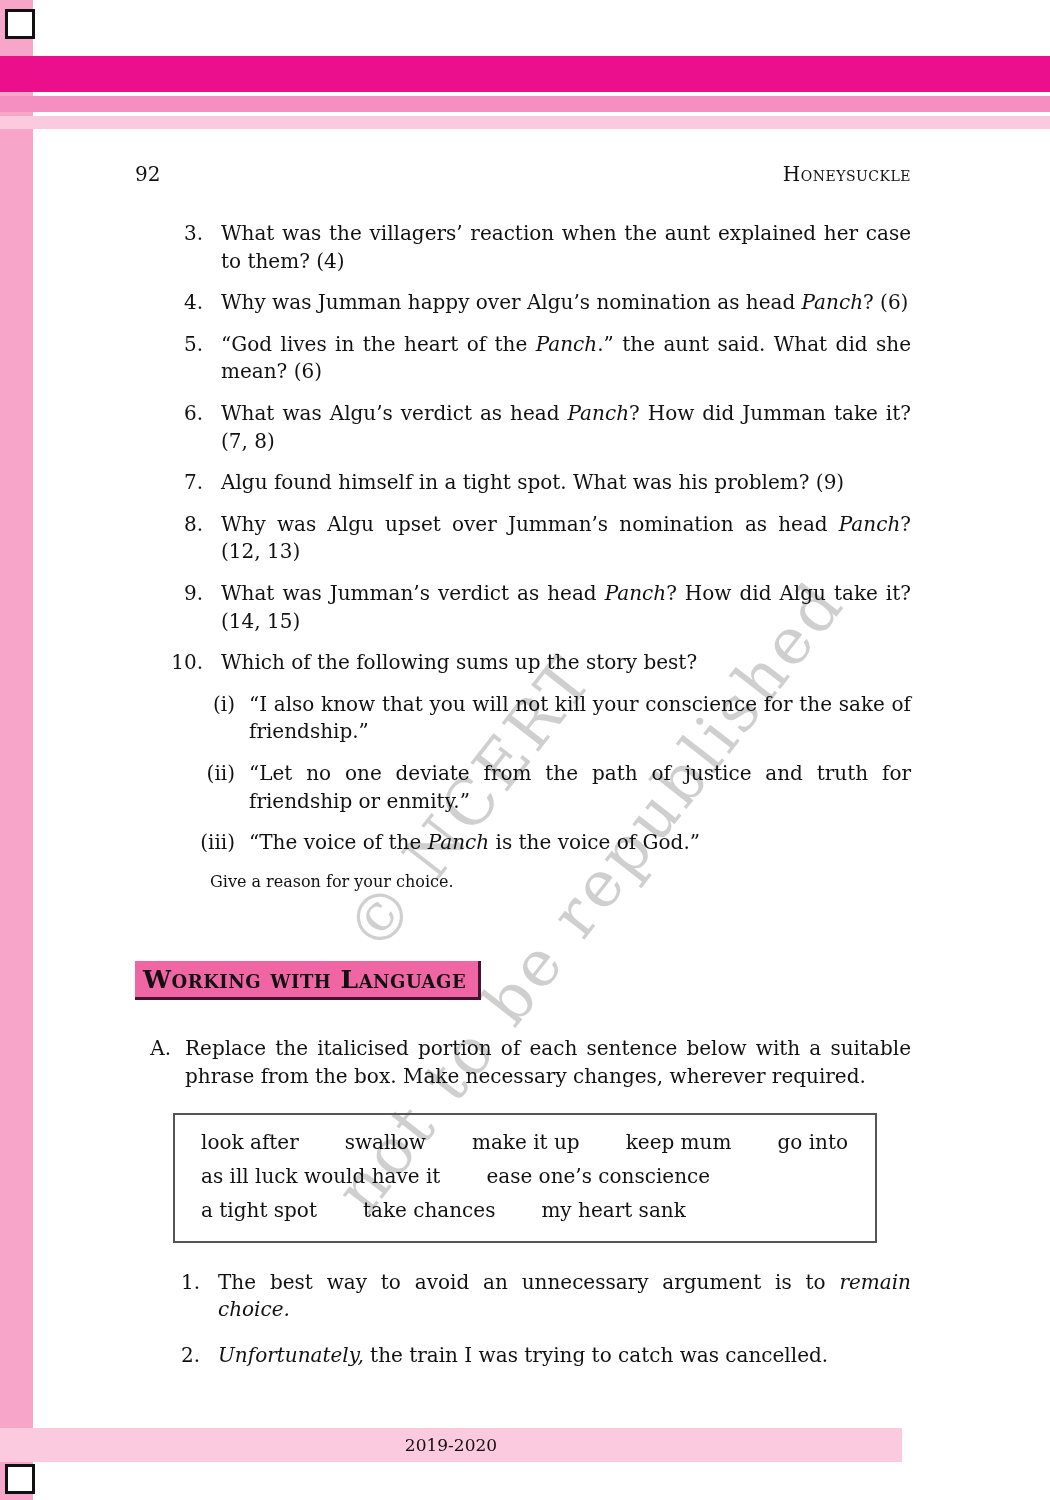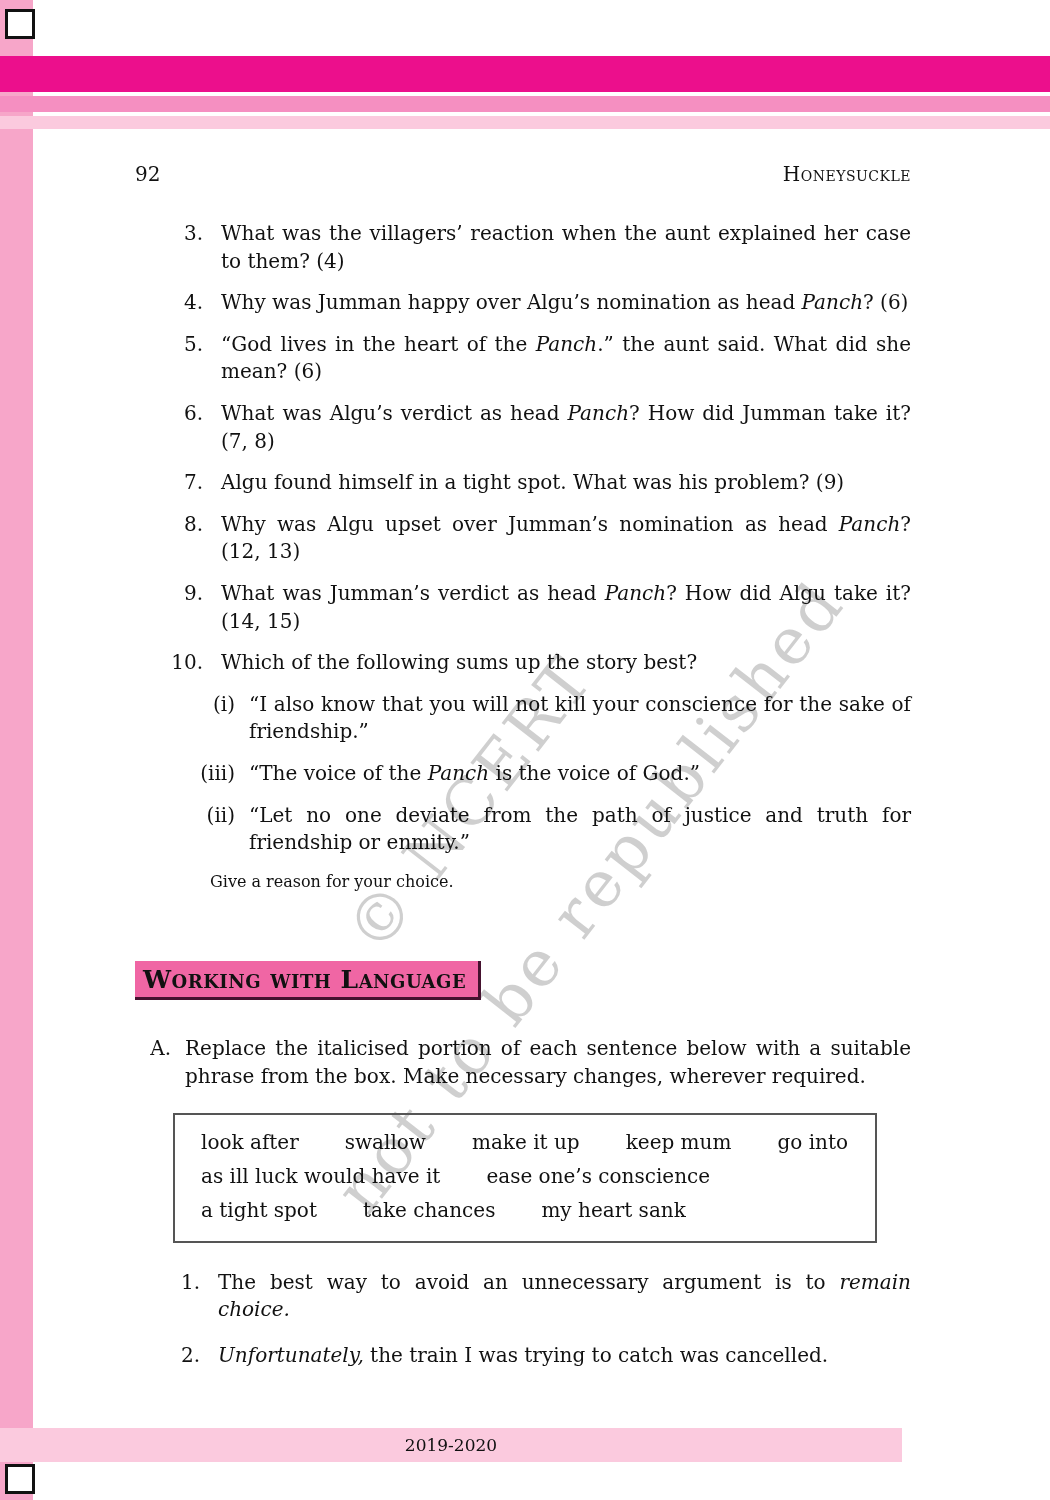--- a/index.html
+++ b/index.html
@@ -169,26 +169,26 @@
         </div>
         <div class="q-row">
           <div class="q-num">10.</div>
           <div class="q-text"><span>Which of the following sums up the story best?</span></div>
         </div>
         <div class="q-row sub">
           <div class="q-num">(i)</div>
           <div class="q-text"><span>“I also know that you will not kill your conscience for the sake of friendship.”</span></div>
         </div>
         <div class="q-row sub">
+          <div class="q-num">(ii)</div>
+          <div class="q-text"><span>“Let no one deviate from the path of justice and truth for friendship or enmity.”</span></div>
+        </div>
+        <div class="q-row sub">
           <div class="q-num">(iii)</div>
           <div class="q-text"><span>“The voice of the </span><i>Panch</i><span> is the voice of God.”</span></div>
-        </div>
-        <div class="q-row sub">
-          <div class="q-num">(ii)</div>
-          <div class="q-text"><span>“Let no one deviate from the path of justice and truth for friendship or enmity.”</span></div>
         </div>
         <div class="q-plain"><span>Give a reason for your choice.</span></div>
       </div>
 
     <div class="wl-heading">
       <span>Working with Language</span>
     </div>
 
     <div class="exercise-a">
       <div class="q-num">A.</div>

